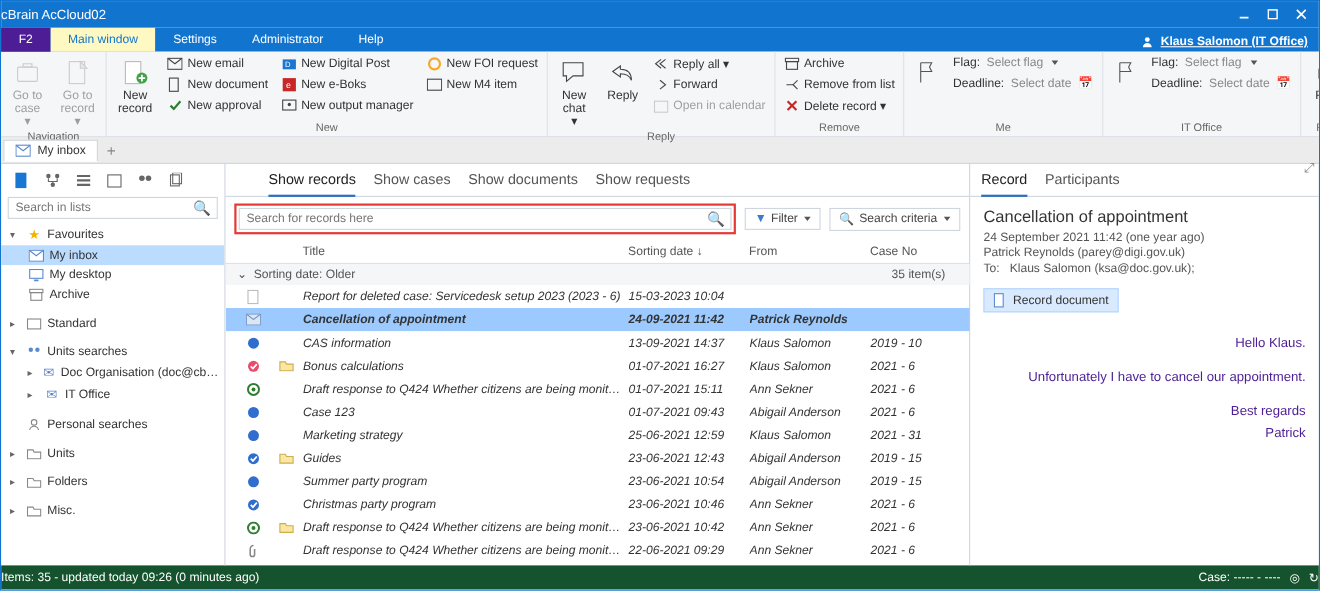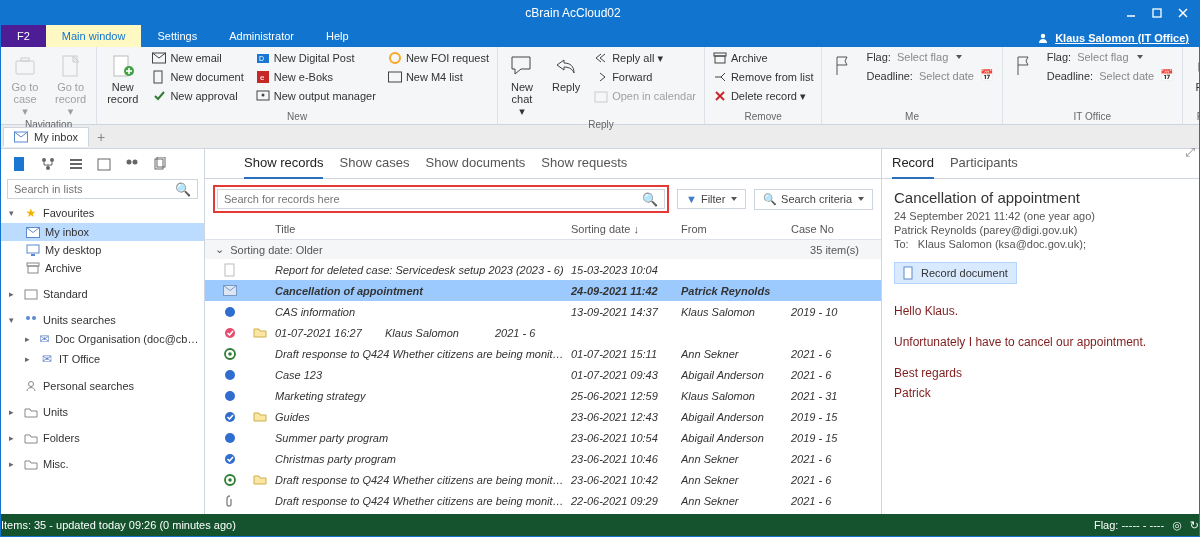--- a/index.html
+++ b/index.html
@@ -1,18 +1,18 @@
 <!DOCTYPE html>
 <html><head>
   <meta charset="utf-8">
   <style>
     * { margin:0; padding:0; box-sizing:border-box; }
     body { font-family:"Segoe UI",Tahoma,Arial,sans-serif; font-size:11px; color:#333; background:#fff; width:1200px; height:537px; overflow:hidden; border:1px solid #1175d0; }
     .titlebar { background:#1175d0; height:24px; display:flex; align-items:center; color:#fff; position:relative; }
-    .titlebar-center { flex:1; text-align:center; font-size:12px;padding-left:20px; }
+    .titlebar-center { flex:1; font-size:12px; }
     .titlebar-controls { display:flex; gap:14px; padding-right:10px; }
     .tcicon { width:12px; height:12px; cursor:pointer; display:inline-flex; align-items:center; justify-content:center; }
     .menubar { background:#1175d0; height:22px; display:flex; align-items:flex-end; color:#fff; }
     .menutab { padding:4px 16px; height:22px; display:flex; align-items:center; font-size:11px; cursor:pointer; }
     .menutab.f2 { background:#4c1d95; color:#fff; }
     .menutab.active { background:#fef9c3; color:#1175d0; }
     .menubar-right { margin-left:auto; padding:0 10px 3px 0; text-decoration:underline; display:flex; align-items:center; gap:6px;font-weight:bold; }
     .ribbon { background:#f5f6f8; border-bottom:1px solid #cfd5de; height:78px; display:flex; }
     .ribbon-group { border-right:1px solid #dde1e8; display:flex; flex-direction:column; padding:2px 4px 1px 4px; }
     .ribbon-content { flex:1; display:flex; align-items:flex-start; gap:4px; }
@@ -65,21 +65,21 @@
     .c-case  { flex:0 0 90px;  width:90px;  white-space:nowrap; }
     .list-header .c-icon, .list-header .c-flag { width:30px; }
     .right { width:317px; display:flex; flex-direction:column; }
     .right-tabs { display:flex; padding:6px 10px 4px 10px; gap:16px; border-bottom:1px solid #cfd5de; font-size:13px; }
     .right-tab { cursor:pointer; padding-bottom:4px; color:#555; }
     .right-tab.active { color:#222; border-bottom:2px solid #2a6fbd; margin-bottom:-5px; }
     .preview { padding:10px 12px; font-size:11px; }
     .preview h3 { font-size:15px; font-weight:400; color:#333; margin-bottom:4px; }
     .preview .meta { color:#555; margin-bottom:2px; }
     .preview .doc-pill { display:inline-flex; align-items:center; gap:6px; background:#d9eaff; border:1px solid #b3d4ff; padding:3px 8px; margin:10px 0 8px 0; font-size:11px; }
-    .preview .body { padding:10px 0; font-size:12px; color:#7f1d1d; line-height:1.6; }
+    .preview .body { padding:10px 0; font-size:12px; color:#4c1d95; line-height:1.6;text-align:right; }
     .statusbar { height:22px; background:#14532d; color:#fff; display:flex; align-items:center; font-size:11px; padding:0 0; }
     .statusbar .right-status { margin-left:auto; display:flex; align-items:center; gap:8px; }
     svg { display:block; }
     .expand-icon { position:absolute; top:-4px; right:4px; color:#888; font-size:12px; cursor:pointer; }
     .rightpane-wrapper { position:relative; width:317px; }
   </style>
 </head>
 <body>
 
 <div class="titlebar">
@@ -227,21 +227,21 @@
               </svg>
             </span>
             <span>New FOI request</span>
           </div>
         <div class="ribbon-item-small">
             <span class="ri-icon">
               <svg width="14" height="12">
                 <rect x="0.5" y="1" width="13" height="10" fill="none" stroke="#444"></rect>
               </svg>
             </span>
-            <span>New M4 list</span>
+            <span>New M4 item</span>
           </div>
         <div style="height:18px"></div>
       </div>
     </div>
     <div class="ribbon-label">New</div>
   </div>
 
   <div class="ribbon-group">
     <div class="ribbon-content">
       <div class="ribbon-big">
@@ -642,20 +642,21 @@
             <svg width="12" height="12">
               <circle cx="6" cy="6" r="5" fill="#e74b6d"></circle>
               <path d="M3.5 6 L5.5 8 L9 4" stroke="#fff" stroke-width="1.6" fill="none"></path>
             </svg>
           </span>
           <span class="c-flag">
             <svg width="14" height="11">
               <path d="M1 2h5l1 2h6v6H1z" fill="#fbe6a2" stroke="#ccae4e"></path>
             </svg>
           </span>
+          <span class="c-title">Bonus calculations</span>
           <span class="c-date">01-07-2021 16:27</span>
           <span class="c-from">Klaus Salomon</span>
           <span class="c-case">2021 - 6</span>
         </div>
         <div class="row">
           <span class="c-icon">
             <svg width="12" height="12">
               <circle cx="6" cy="6" r="5" fill="#fff" stroke="#2e7d32" stroke-width="1.8"></circle>
               <circle cx="6" cy="6" r="1.8" fill="#2e7d32"></circle>
             </svg>
@@ -792,17 +793,17 @@
         <div>Best regards</div>
         <div>Patrick</div>
       </div>
     </div>
   </div>
 </div>
 
 <div class="statusbar">
   <span>Items: 35 - updated today 09:26 (0 minutes ago)</span>
   <span class="right-status">
-    <span>Flag: ----- - ----</span>
+    <span>Case: ----- - ----</span>
     <span>◎</span>
     <span>↻</span>
   </span>
 </div>
 
 </body></html>

